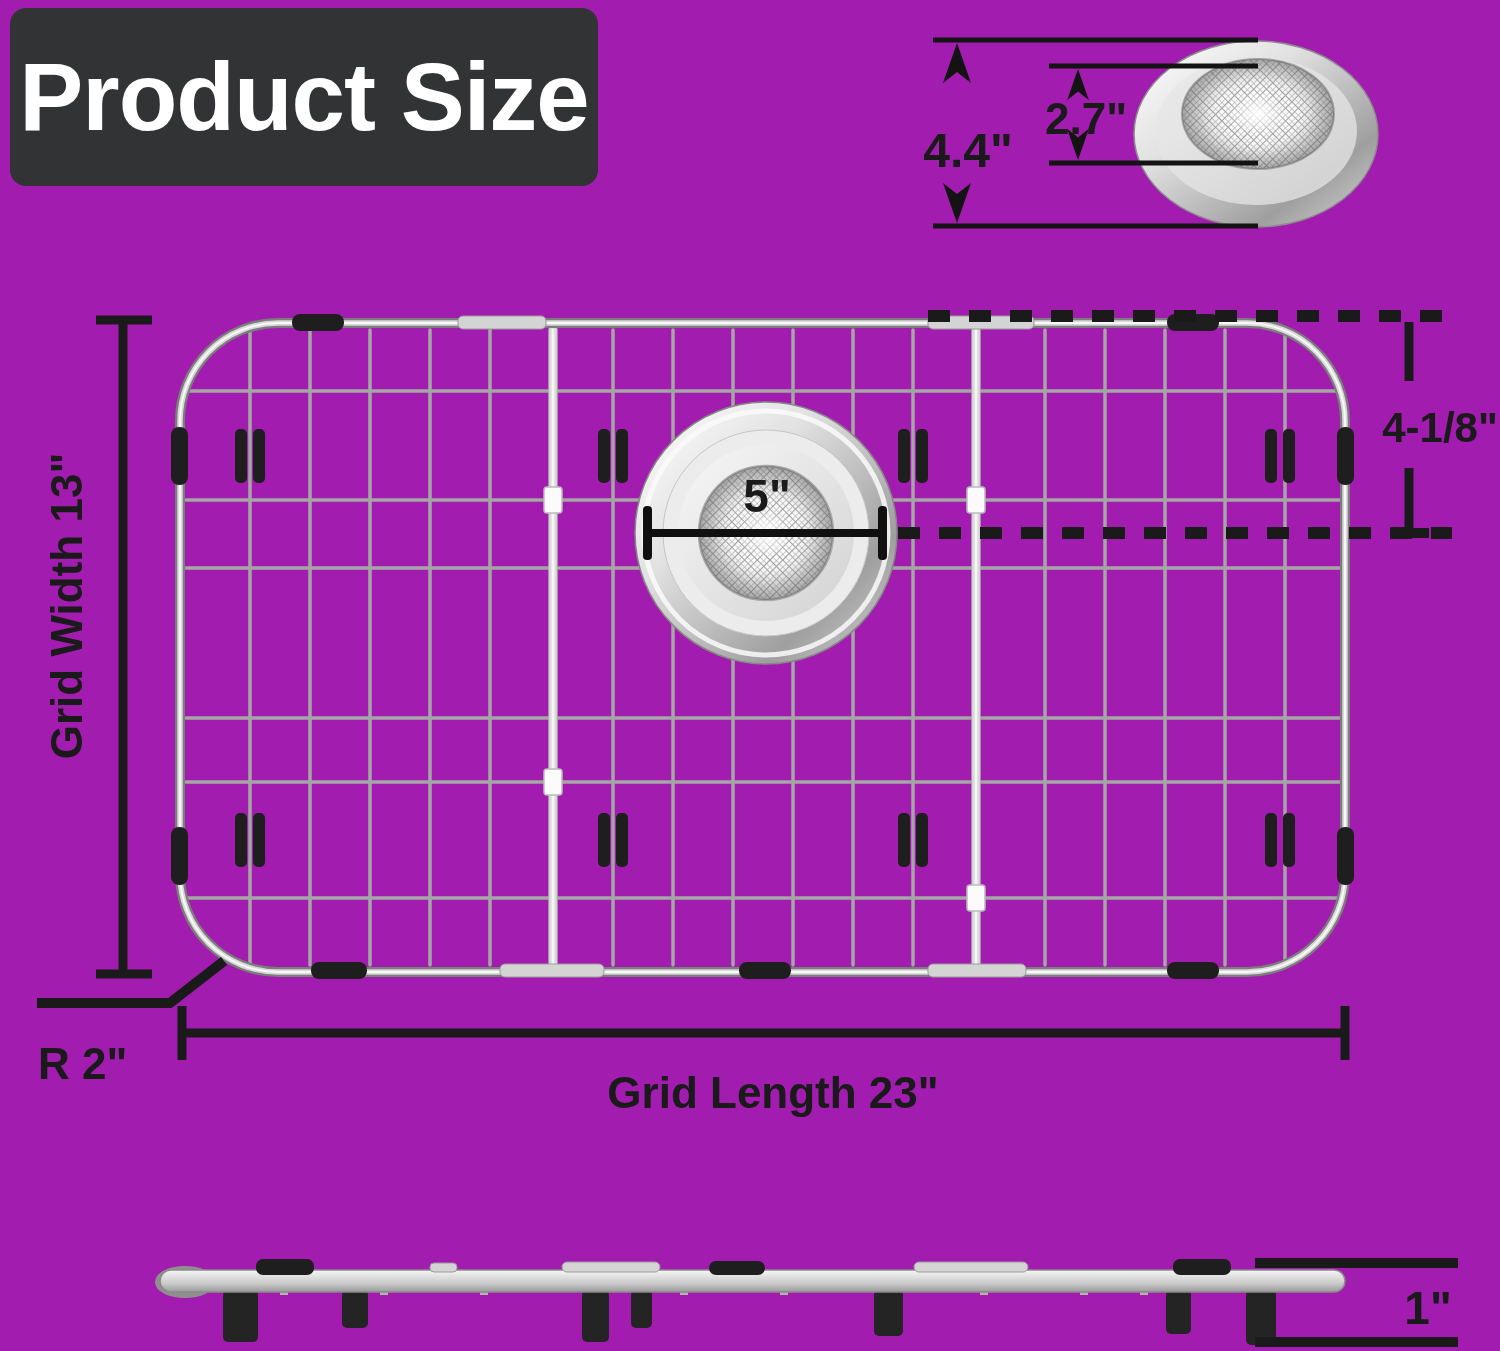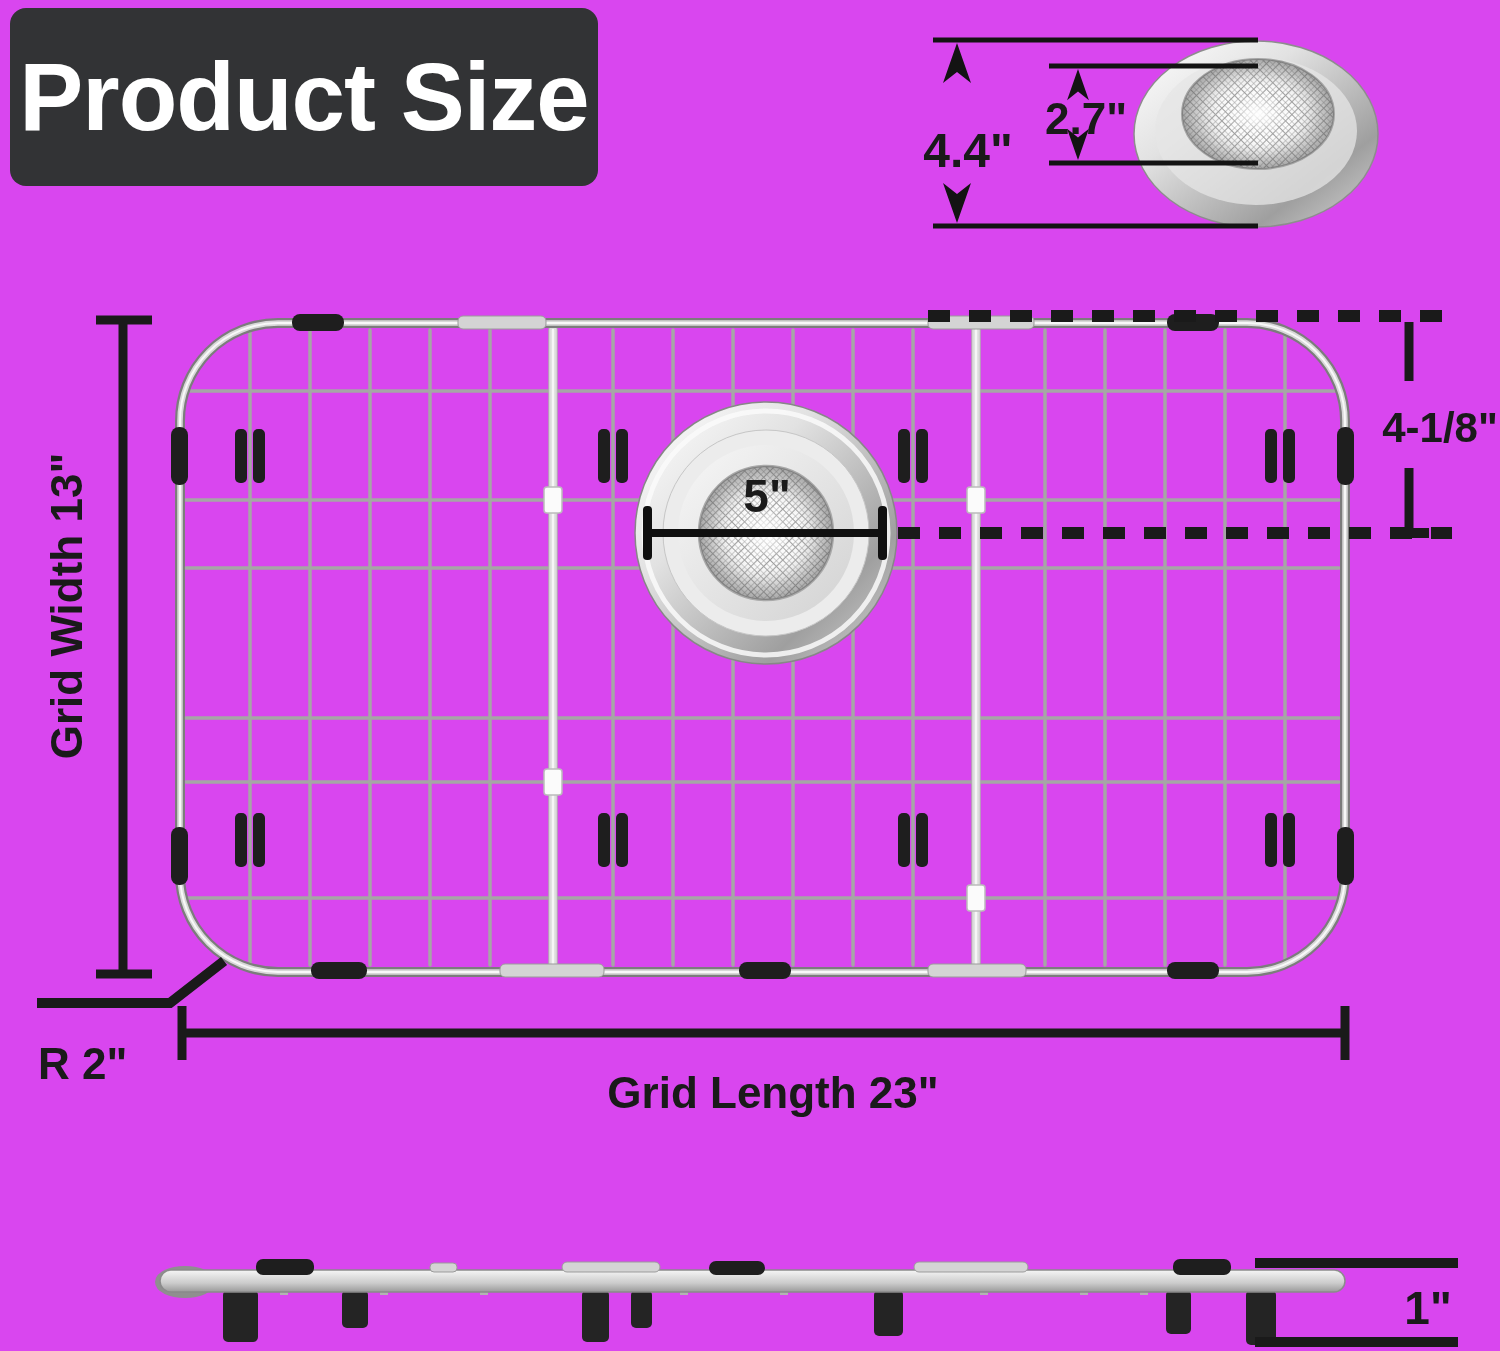--- a/index.html
+++ b/index.html
@@ -1,16 +1,16 @@
 <!DOCTYPE html>
 <html><head>
 <meta charset="utf-8">
 <style>
   html,body{margin:0;padding:0;background:#fff;}
-  .canvas{position:relative;width:1500px;height:1351px;background:#d946ef;overflow:hidden;
+  .canvas{position:relative;width:1500px;height:1351px;background:#a21caf;overflow:hidden;
           font-family:"Liberation Sans",sans-serif;}
   .title-badge{position:absolute;left:10px;top:8px;width:588px;height:178px;background:#323335;
           border-radius:16px;display:flex;align-items:center;justify-content:center;}
   .title-badge span{color:#ffffff;font-weight:bold;font-size:96px;letter-spacing:-1px;}
   svg{position:absolute;left:0;top:0;}
   .wire{stroke:#a6a6a6;stroke-width:3.5;stroke-linecap:round;}
   .frame1{fill:none;stroke:#7c7c7c;stroke-width:10;}
   .frame2{fill:none;stroke:#d8d8d8;stroke-width:5.5;}
   .frame3{fill:none;stroke:#f8f8f8;stroke-width:2;}
   .strutEdge{stroke:#b0b0b0;stroke-width:9.5;stroke-linecap:round;}

